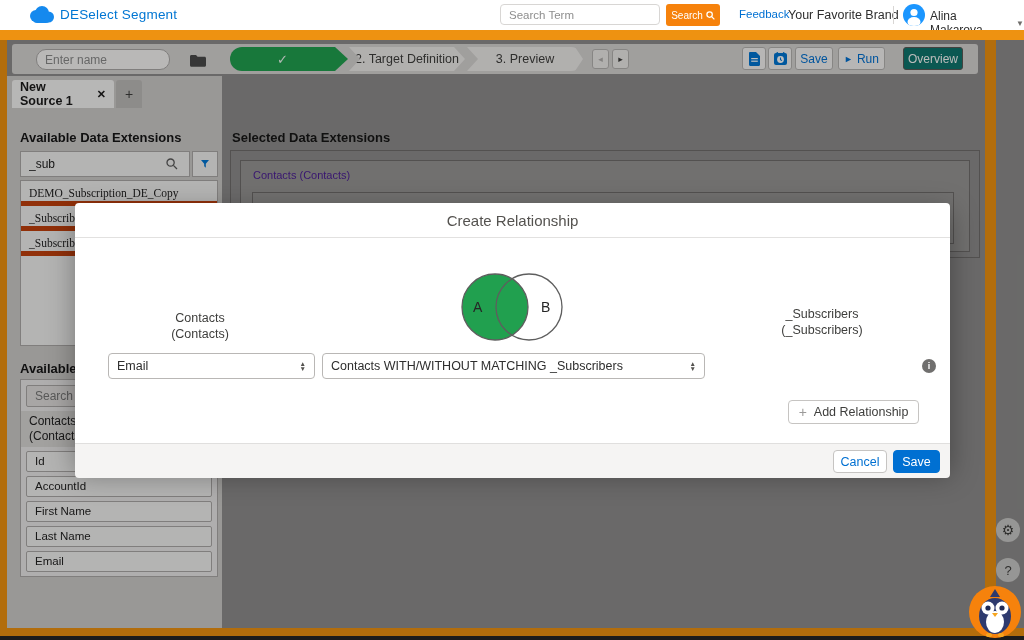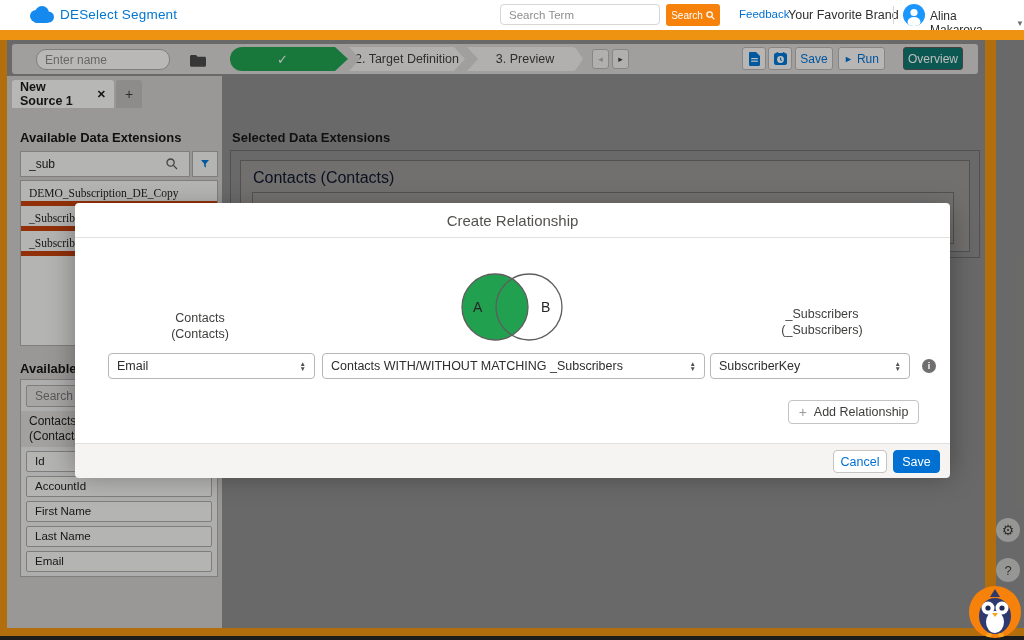--- a/index.html
+++ b/index.html
@@ -48,21 +48,21 @@
   .tab-active { left:12px; width:102px; background:#F5F4F3; border-radius:3px 3px 0 0; font-size:12.5px; font-weight:bold; color:#1B1B1B; padding:0 8px; gap:7px; }
   .tab-add { left:116px; width:26px; background:#BDBBB9; border-radius:3px 3px 0 0; justify-content:center; font-size:14px; color:#3E3E3C; }
 
   .panel-label { position:absolute; font-size:13px; font-weight:bold; color:#161616; z-index:22; }
   .sb-input { border:1px solid #ABA9A7; background:#F1F0EF; font-size:12px; color:#222; padding:0 8px; font-family:inherit; z-index:22; position:absolute; }
   .listbox { position:absolute; left:20px; top:180px; width:198px; height:166px; background:#F1F0EF; border:1px solid #ABA9A7; z-index:22; }
   .lrow { height:25px; line-height:25px; padding:0 8px; font-size:11.5px; color:#222; border-bottom:5px solid #c2410c; white-space:nowrap; overflow:hidden;font-family:Liberation Serif, serif; }
 
   .sde-outer { position:absolute; left:230px; top:150px; width:750px; height:108px; border:1px solid #6F6D6B; z-index:22; }
   .sde-card  { position:absolute; left:240px; top:160px; width:730px; height:92px; border:1px solid #6F6D6B; background:#979695; z-index:23; }
-  .sde-title { position:absolute; left:12px; top:8px; font-size:16px; color:#0f172a; }
+  .sde-title { position:absolute; left:12px; top:8px; font-size:11px; color:#4c1d95; }
   .sde-nested{ position:absolute; left:252px; top:192px; width:702px; height:52px; border:1px solid #6F6D6B; z-index:24; }
 
   .af-panel { position:absolute; left:20px; top:379px; width:198px; height:198px; background:#EAE9E8; border:1px solid #ABA9A7; z-index:22; }
   .af-search { position:absolute; left:5px; top:5px; width:186px; height:22px; background:#E0DEDC; border:1px solid #ABA9A7; border-radius:2px; font-size:12px; padding:0 8px; font-family:inherit; }
   .af-search::placeholder { color:#777; }
   .af-group { position:absolute; left:0px; top:31px; width:196px; background:#D9D7D5; font-size:12px; color:#222; padding:3px 8px; line-height:15px; }
   .chip { position:absolute; left:5px; width:186px; height:21px; background:#F1F0EF; border:1px solid #ABA9A7; border-radius:2px; font-size:11.5px; color:#222; line-height:19px; padding:0 8px; }
 
   
   .rail-circle { position:absolute; left:996px; width:24px; height:24px; border-radius:50%; background:#C9C8C7; display:flex; align-items:center; justify-content:center; color:#3E3E3C; z-index:22; cursor:pointer; }
@@ -267,27 +267,20 @@
           <span>▼</span>
         </span>
     </div>
     <div class="sel" style="left:247px;width:383px;">
       <span class="txt">Contacts WITH/WITHOUT MATCHING _Subscribers</span>
       <span class="spin">
           <span>▲</span>
           <span>▼</span>
         </span>
     </div>
-    <div class="sel" style="left:635px;width:200px;">
-      <span class="txt">SubscriberKey</span>
-      <span class="spin">
-          <span>▲</span>
-          <span>▼</span>
-        </span>
-    </div>
     <div class="info-dot">i</div>
 
     <button class="add-rel">
       <span class="add-plus">+</span>
       <span>Add Relationship</span>
     </button>
 
     <div class="modal-footer">
       <button class="btn-cancel">Cancel</button>
       <button class="btn-save">Save</button>

